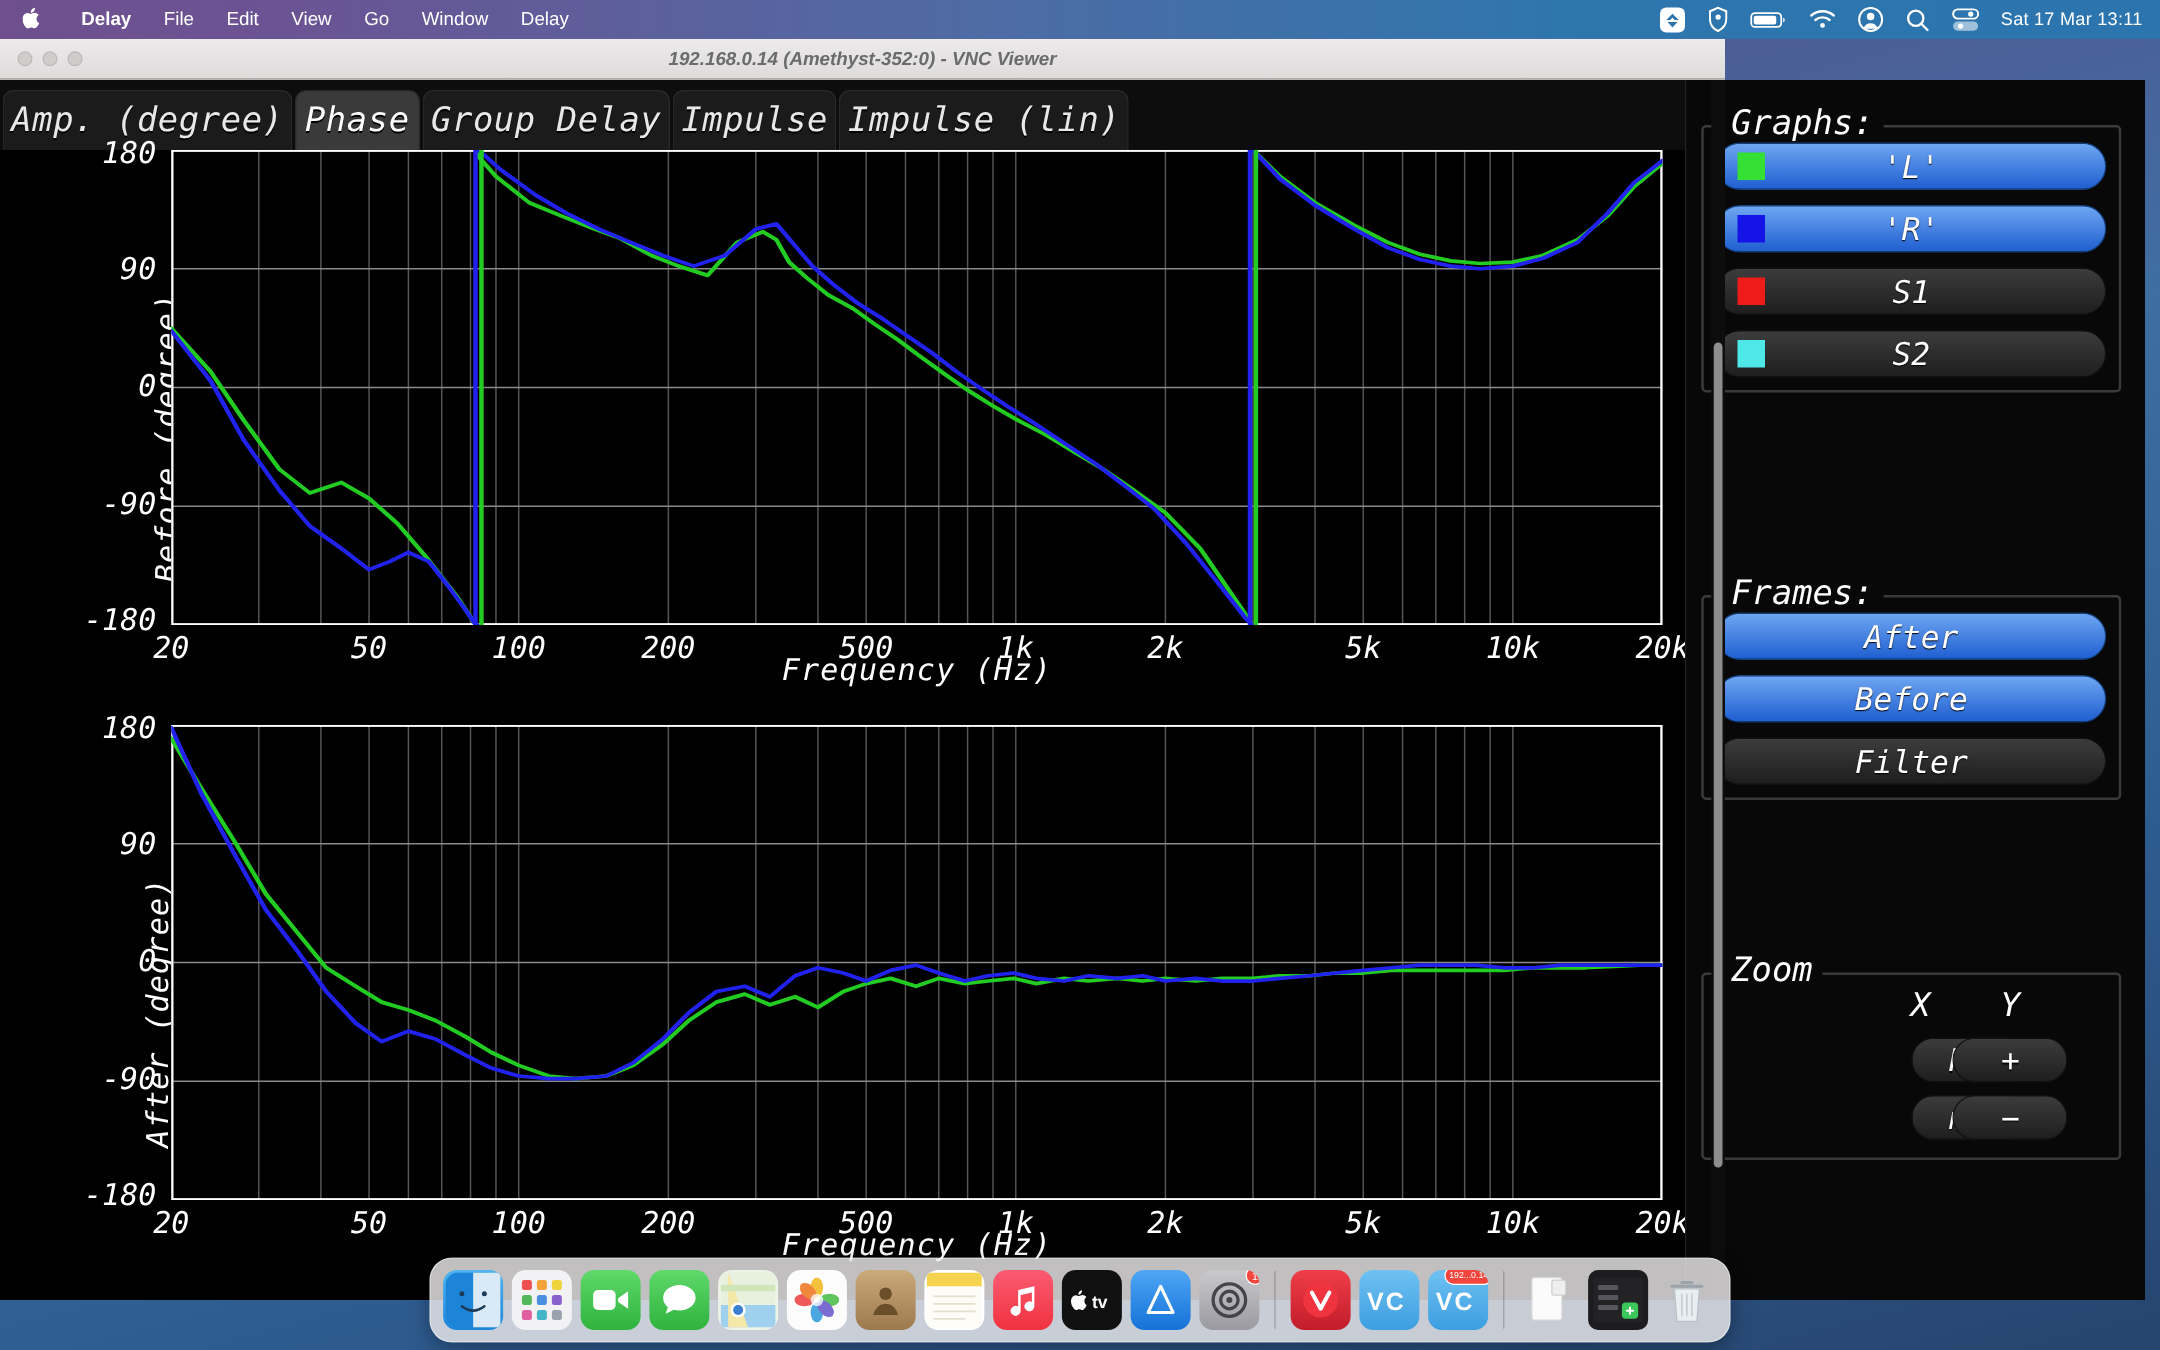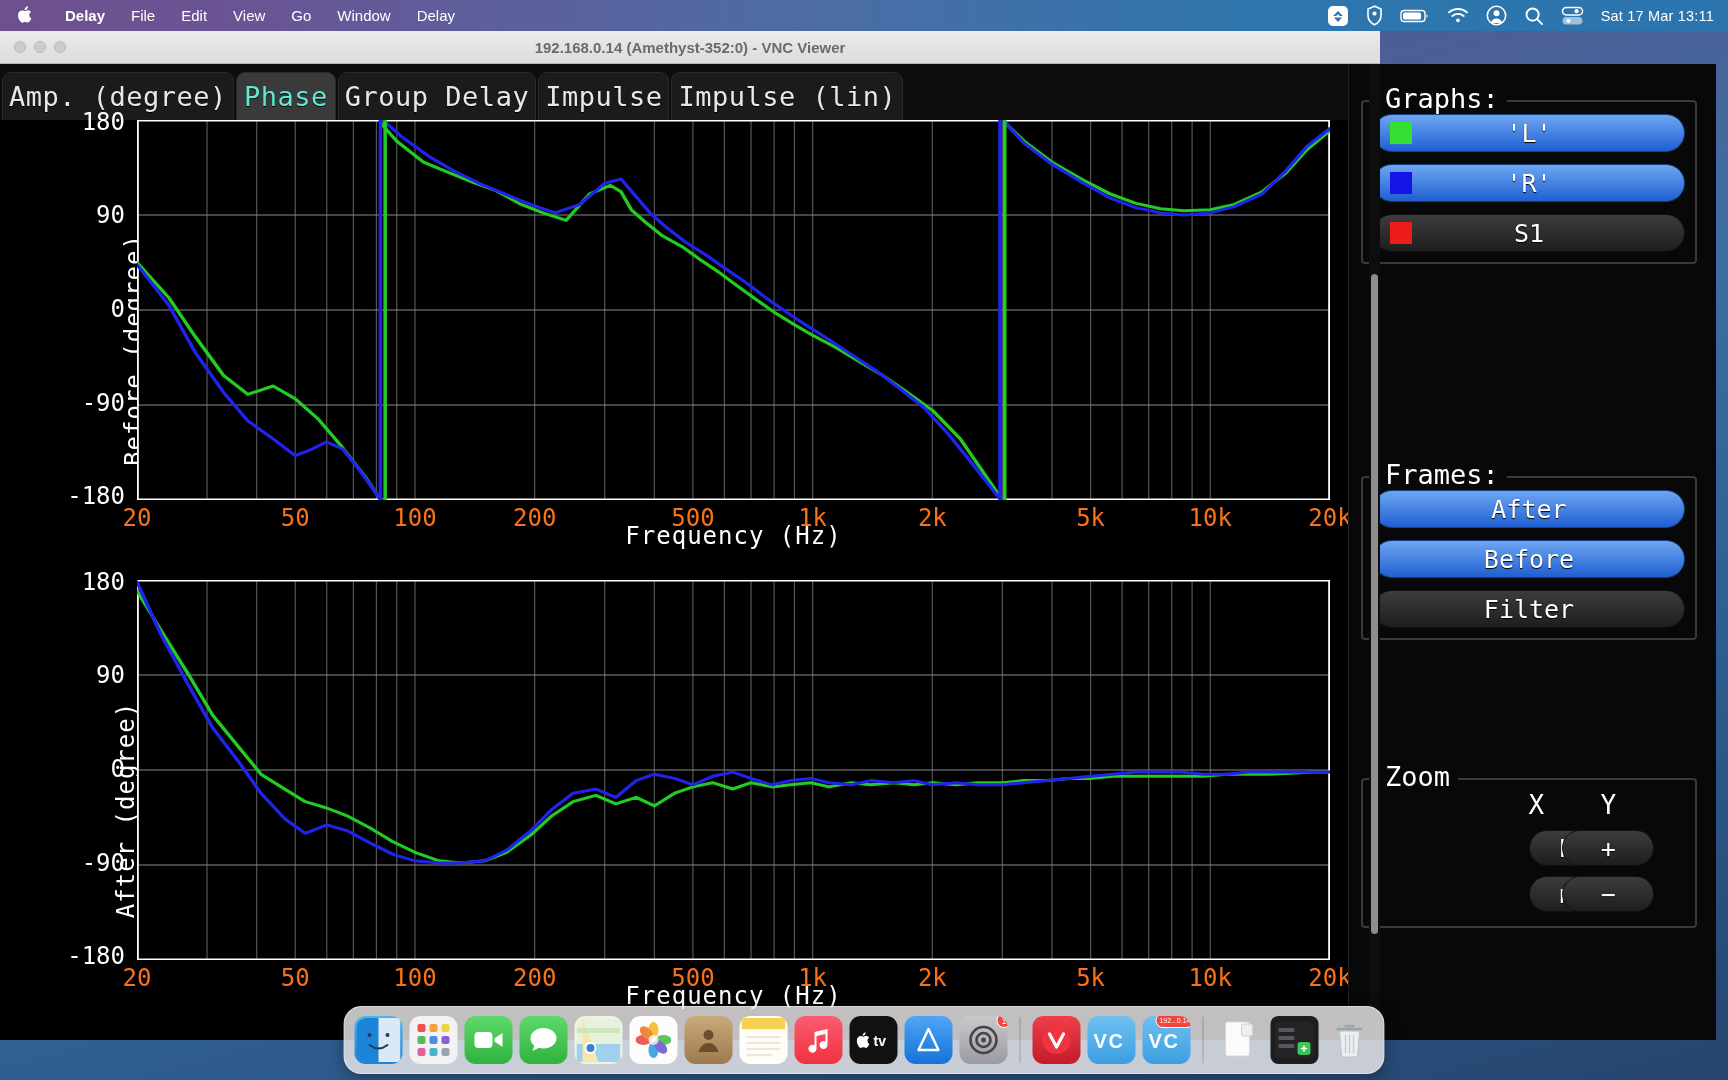--- a/index.html
+++ b/index.html
@@ -26,21 +26,21 @@
   .mb-apple{ margin-left:18px; margin-right:18px; font-size:17px; line-height:1; }
   .mb-item{ padding:0 13px; white-space:nowrap; }
   .mb-item.bold{ font-weight:bold; }
   .mb-right{ margin-left:auto; display:flex; align-items:center; padding-right:14px; gap:17px; }
   .mb-ico{ display:flex; align-items:center; justify-content:center; }
   .mb-clock{ font-size:14.5px; white-space:nowrap; letter-spacing:.2px; }
 
   
   .vncwin{
     position:absolute; left:0; top:31px; width:1380px; height:1009px;
-    background:#0a0a0a; z-index:20;
+    background:#0a0a0a; z-index:20;font-style:italic;
   }
   .titlebar{
     position:relative; height:33px; width:100%;
     background:linear-gradient(#eceaea,#dedbdb);
     border-bottom:1px solid #b9b6b6;
     display:flex; align-items:center;
   }
   .tl-lights{ display:flex; gap:8px; margin-left:14px; }
   .tl-dot{ width:12px; height:12px; border-radius:50%; background:#cfcccc; border:1px solid #bcb9b9; }
   .tl-title{
@@ -59,21 +59,21 @@
   }
   .tab{
     height:48px; padding:0 6px; min-width:100px;
     background:#1b1b1b; color:#e8e8e8;
     border-radius:9px 9px 0 0;
     display:flex; align-items:center; justify-content:center;
     font-family:"DejaVu Sans Mono", monospace; font-size:27px; letter-spacing:.5px;
     border:1px solid #2a2a2a; border-bottom:none;
     text-shadow:0 1px 0 #000;
   }
-  .tab.active{ background:#3a3a3a; color:#5eead4; }
+  .tab.active{ background:#3a3a3a; color:#ffffff; }
 
   
   .plots{ position:absolute; left:0; top:56px; width:1348px; bottom:0; background:#000; }
 
   .plot{ position:relative; width:1348px; height:460px; }
   .plot .ylab{
     position:absolute; left:18px; top:50%;
     transform:translateY(-50%) rotate(-90deg); transform-origin:center;
     color:#fff; font-size:24px; white-space:nowrap;
     font-family:"DejaVu Sans Mono", monospace; letter-spacing:1px;
@@ -81,21 +81,21 @@
   .ytick{
     position:absolute; right:0; color:#fff; font-size:24px;
     font-family:"DejaVu Sans Mono", monospace; transform:translateY(-50%);
     white-space:nowrap;
   }
   .yticks{ position:absolute; left:50px; width:75px; top:0; bottom:0; }
   .canvaswrap{ position:absolute; left:137px; right:18px; top:0; height:380px; }
   .canvaswrap svg{ display:block; width:100%; height:100%; }
   .xticks{ position:absolute; left:137px; right:18px; top:380px; height:46px; }
   .xtick{
-    position:absolute; top:4px; color:#f97316; font-size:24px;
+    position:absolute; top:4px; color:#ffffff; font-size:24px;
     font-family:"DejaVu Sans Mono", monospace; transform:translateX(-50%);
     white-space:nowrap;
   }
   .xlab{
     position:absolute; left:0; right:0; top:22px; text-align:center;
     color:#fff; font-size:24px; font-family:"DejaVu Sans Mono", monospace;
     letter-spacing:1px;
   }
 
   
@@ -421,20 +421,24 @@
               <span>'L'</span>
             </div>
             <div class="pill on">
               <span class="swatch" style="background: rgb(20, 20, 230);"></span>
               <span>'R'</span>
             </div>
             <div class="pill">
               <span class="swatch" style="background: rgb(238, 27, 27);"></span>
               <span>S1</span>
             </div>
+            <div class="pill">
+              <span class="swatch" style="background: rgb(78, 232, 232);"></span>
+              <span>S2</span>
+            </div>
           </div>
         </div>
 
         <div class="group" style="top:412px">
           <div class="gtitle">Frames:</div>
           <div class="pillrow">
             <div class="pill on">After</div>
             <div class="pill on">Before</div>
             <div class="pill">Filter</div>
           </div>

